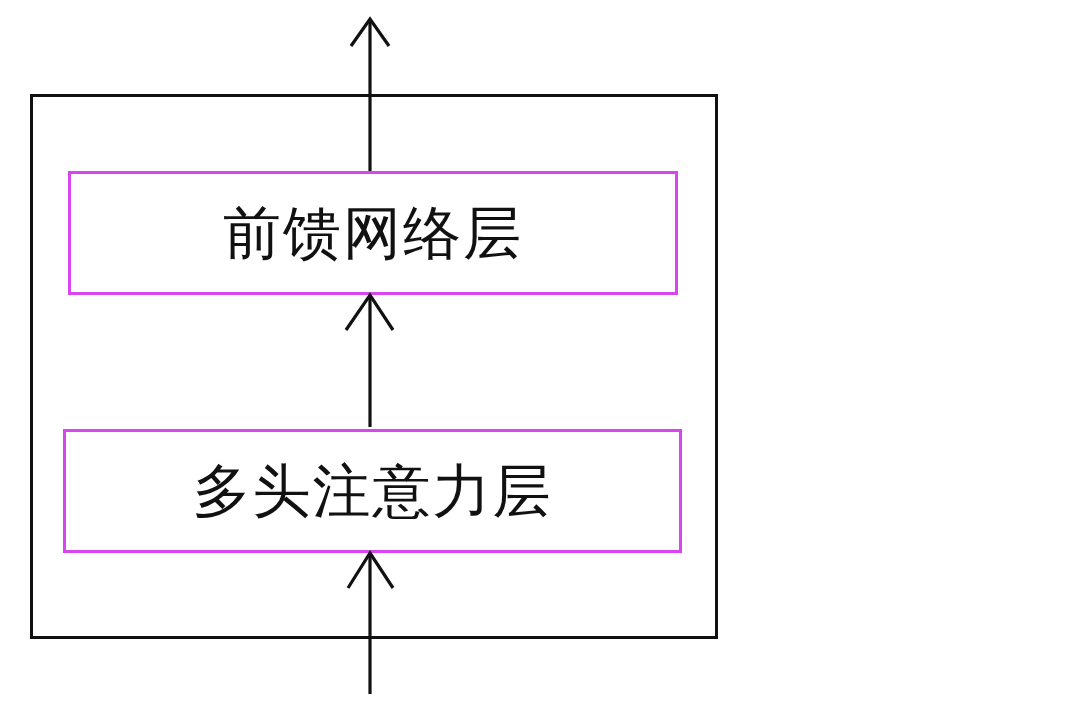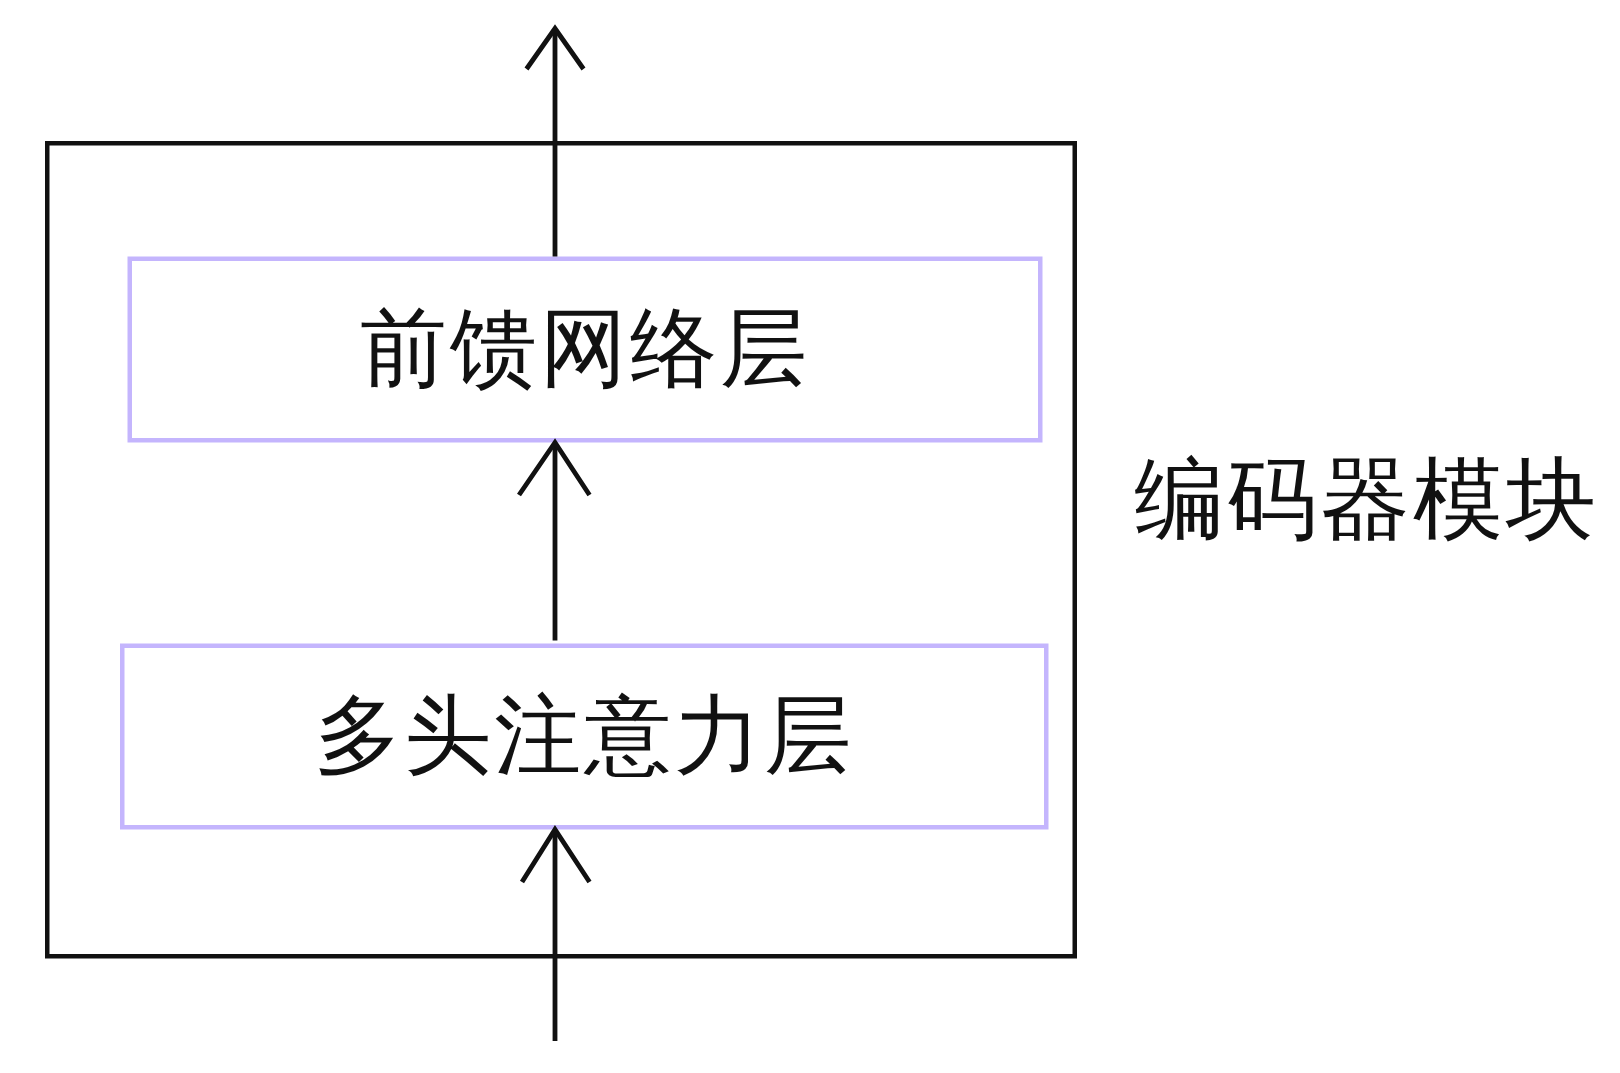--- a/index.html
+++ b/index.html
@@ -21,26 +21,25 @@
     top: 94px;
     width: 688px;
     height: 545px;
     box-sizing: border-box;
     border: 3px solid #111111;
     background: transparent;
   }
   .inner-box {
     position: absolute;
     box-sizing: border-box;
-    border: 3px solid #c4b5fd;
+    border: 3px solid #d946ef;
     background: transparent;
     display: flex;
     align-items: center;
     justify-content: center;
-    margin-left: 17px;
   }
   .inner-box.ff {
     left: 68px;
     top: 171px;
     width: 610px;
     height: 124px;
   }
   .inner-box.mha {
     left: 63px;
     top: 429px;
@@ -110,15 +109,14 @@
       <line x1="370" y1="427" x2="370" y2="297"></line>
       <polyline points="346,330 370,295 393,330"></polyline>
     </g>
 
     <g stroke="#111111">
       <line x1="370" y1="694" x2="370" y2="555"></line>
       <polyline points="348,588 370,553 393,588"></polyline>
     </g>
   </svg>
 
-  <div class="module-label">编码器模块</div>
 
 </div>
 
 </body></html>

